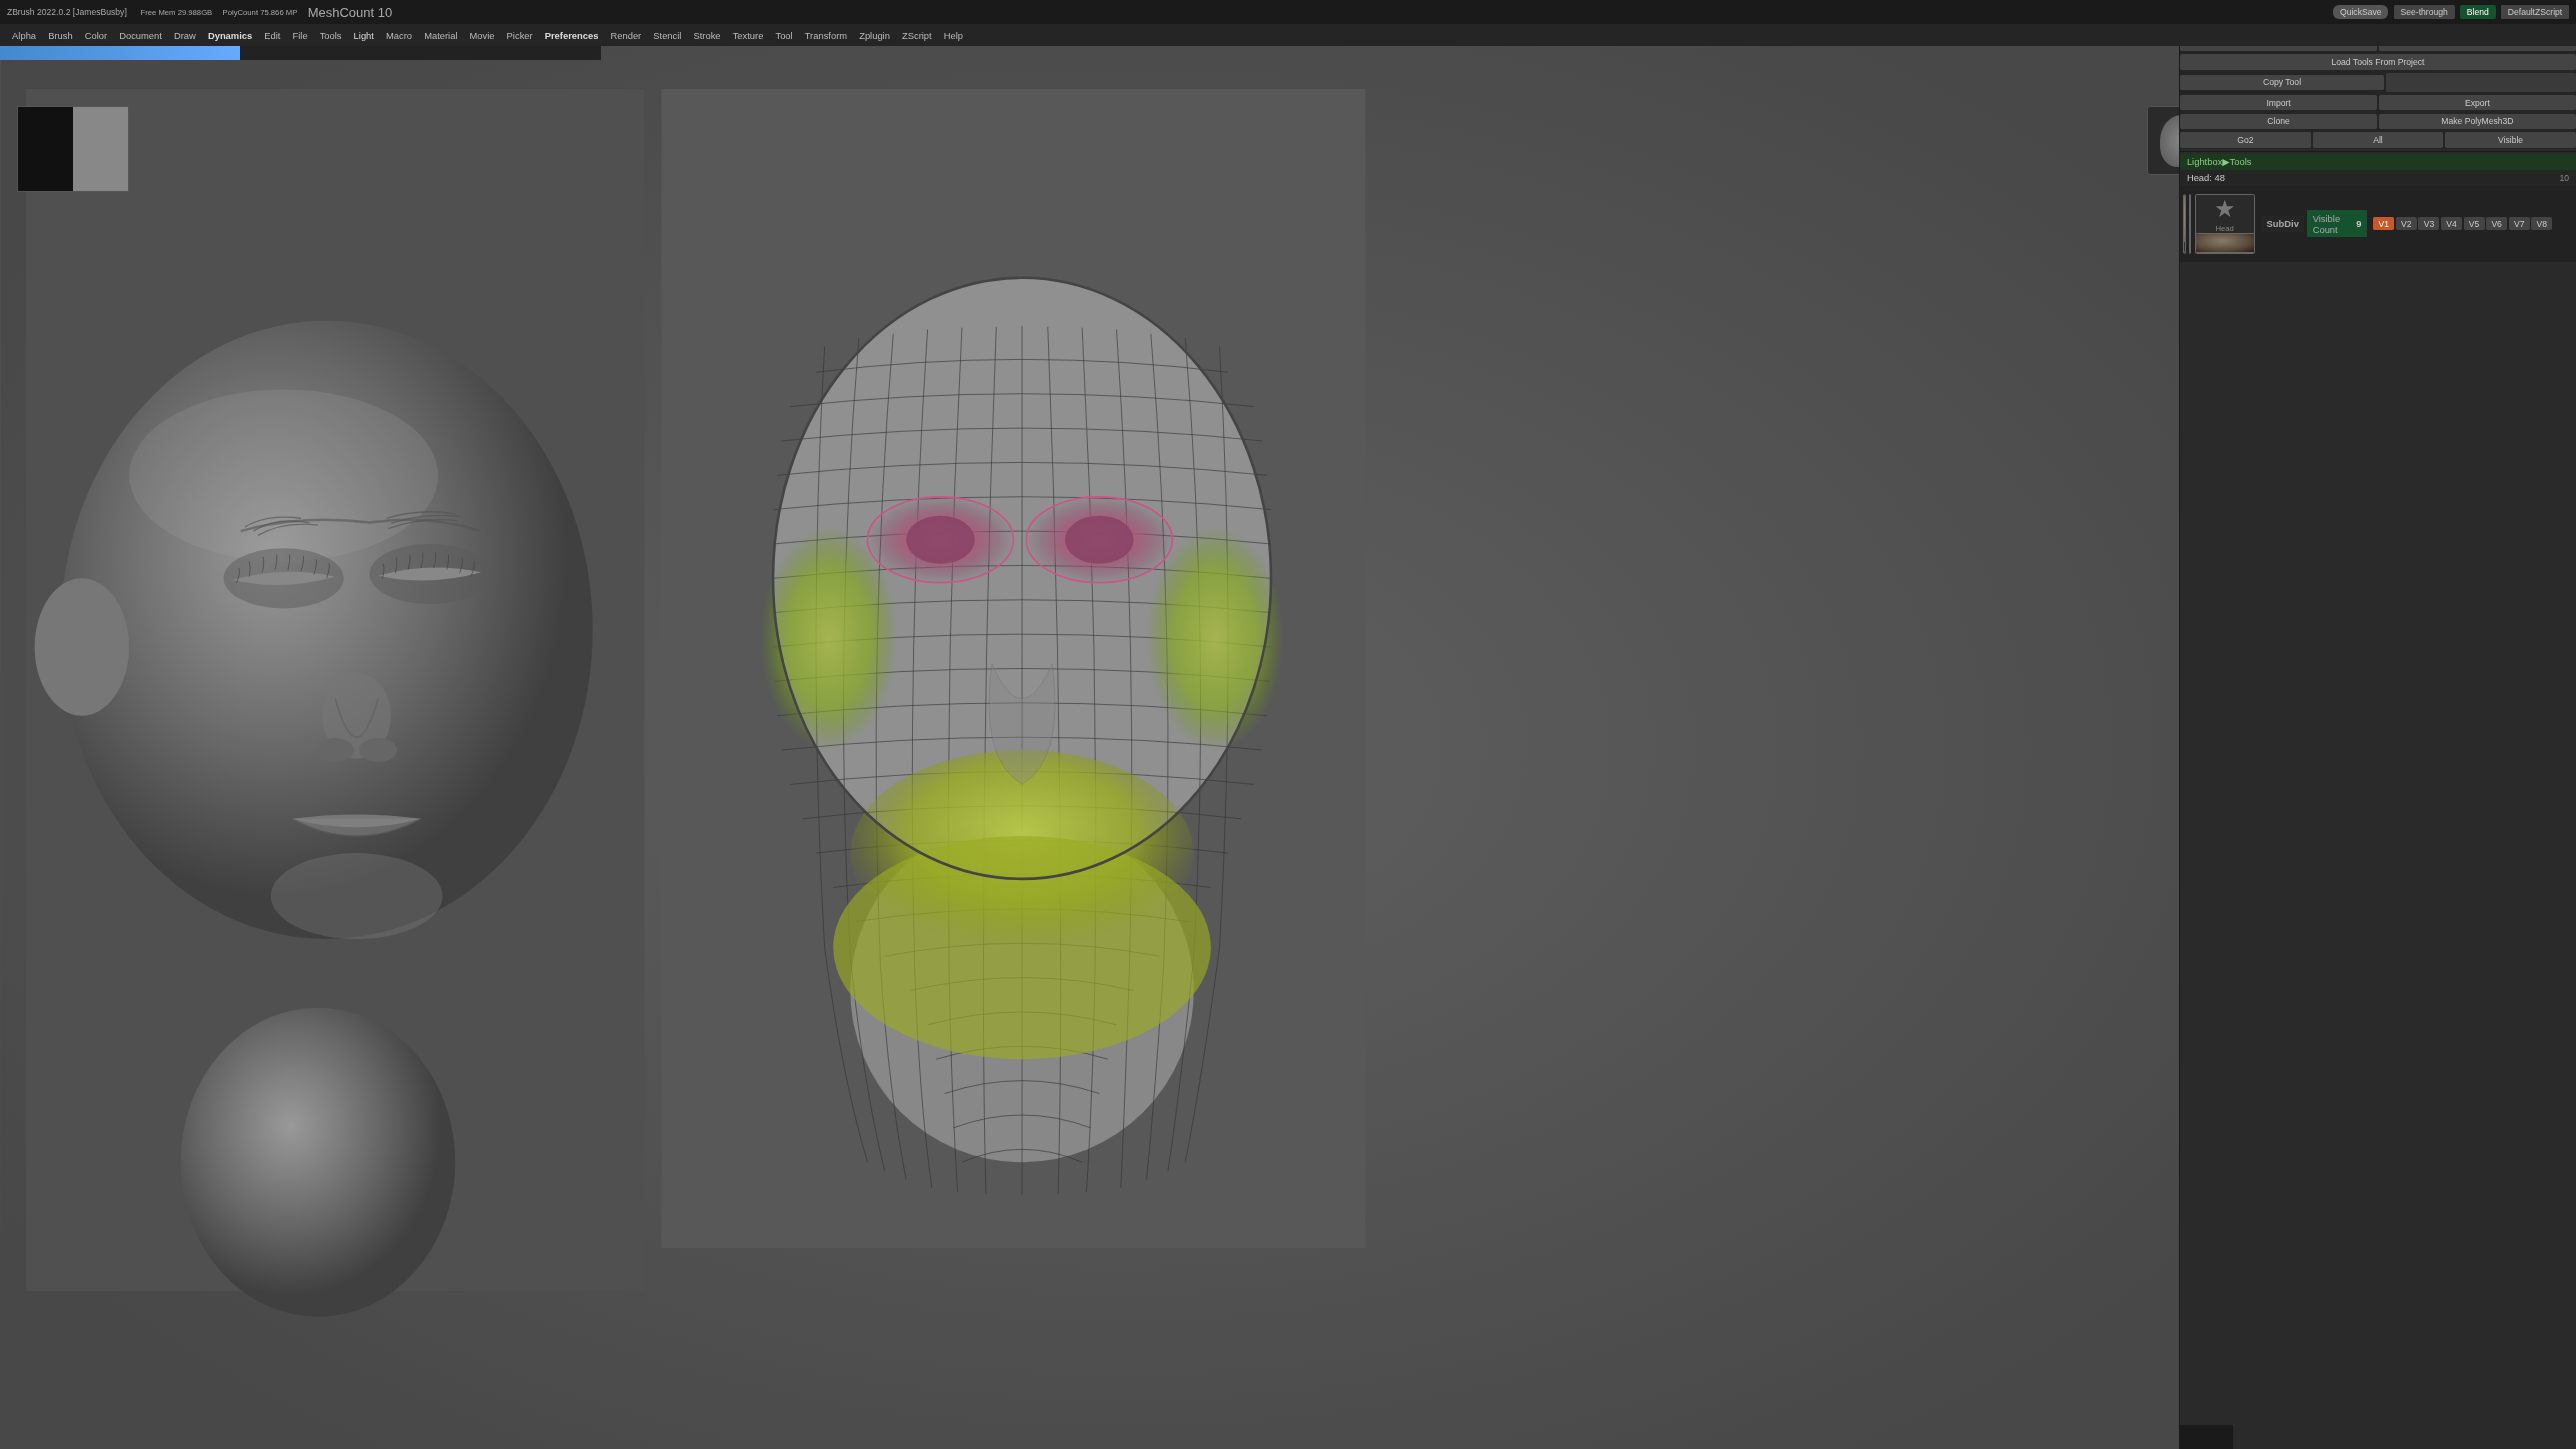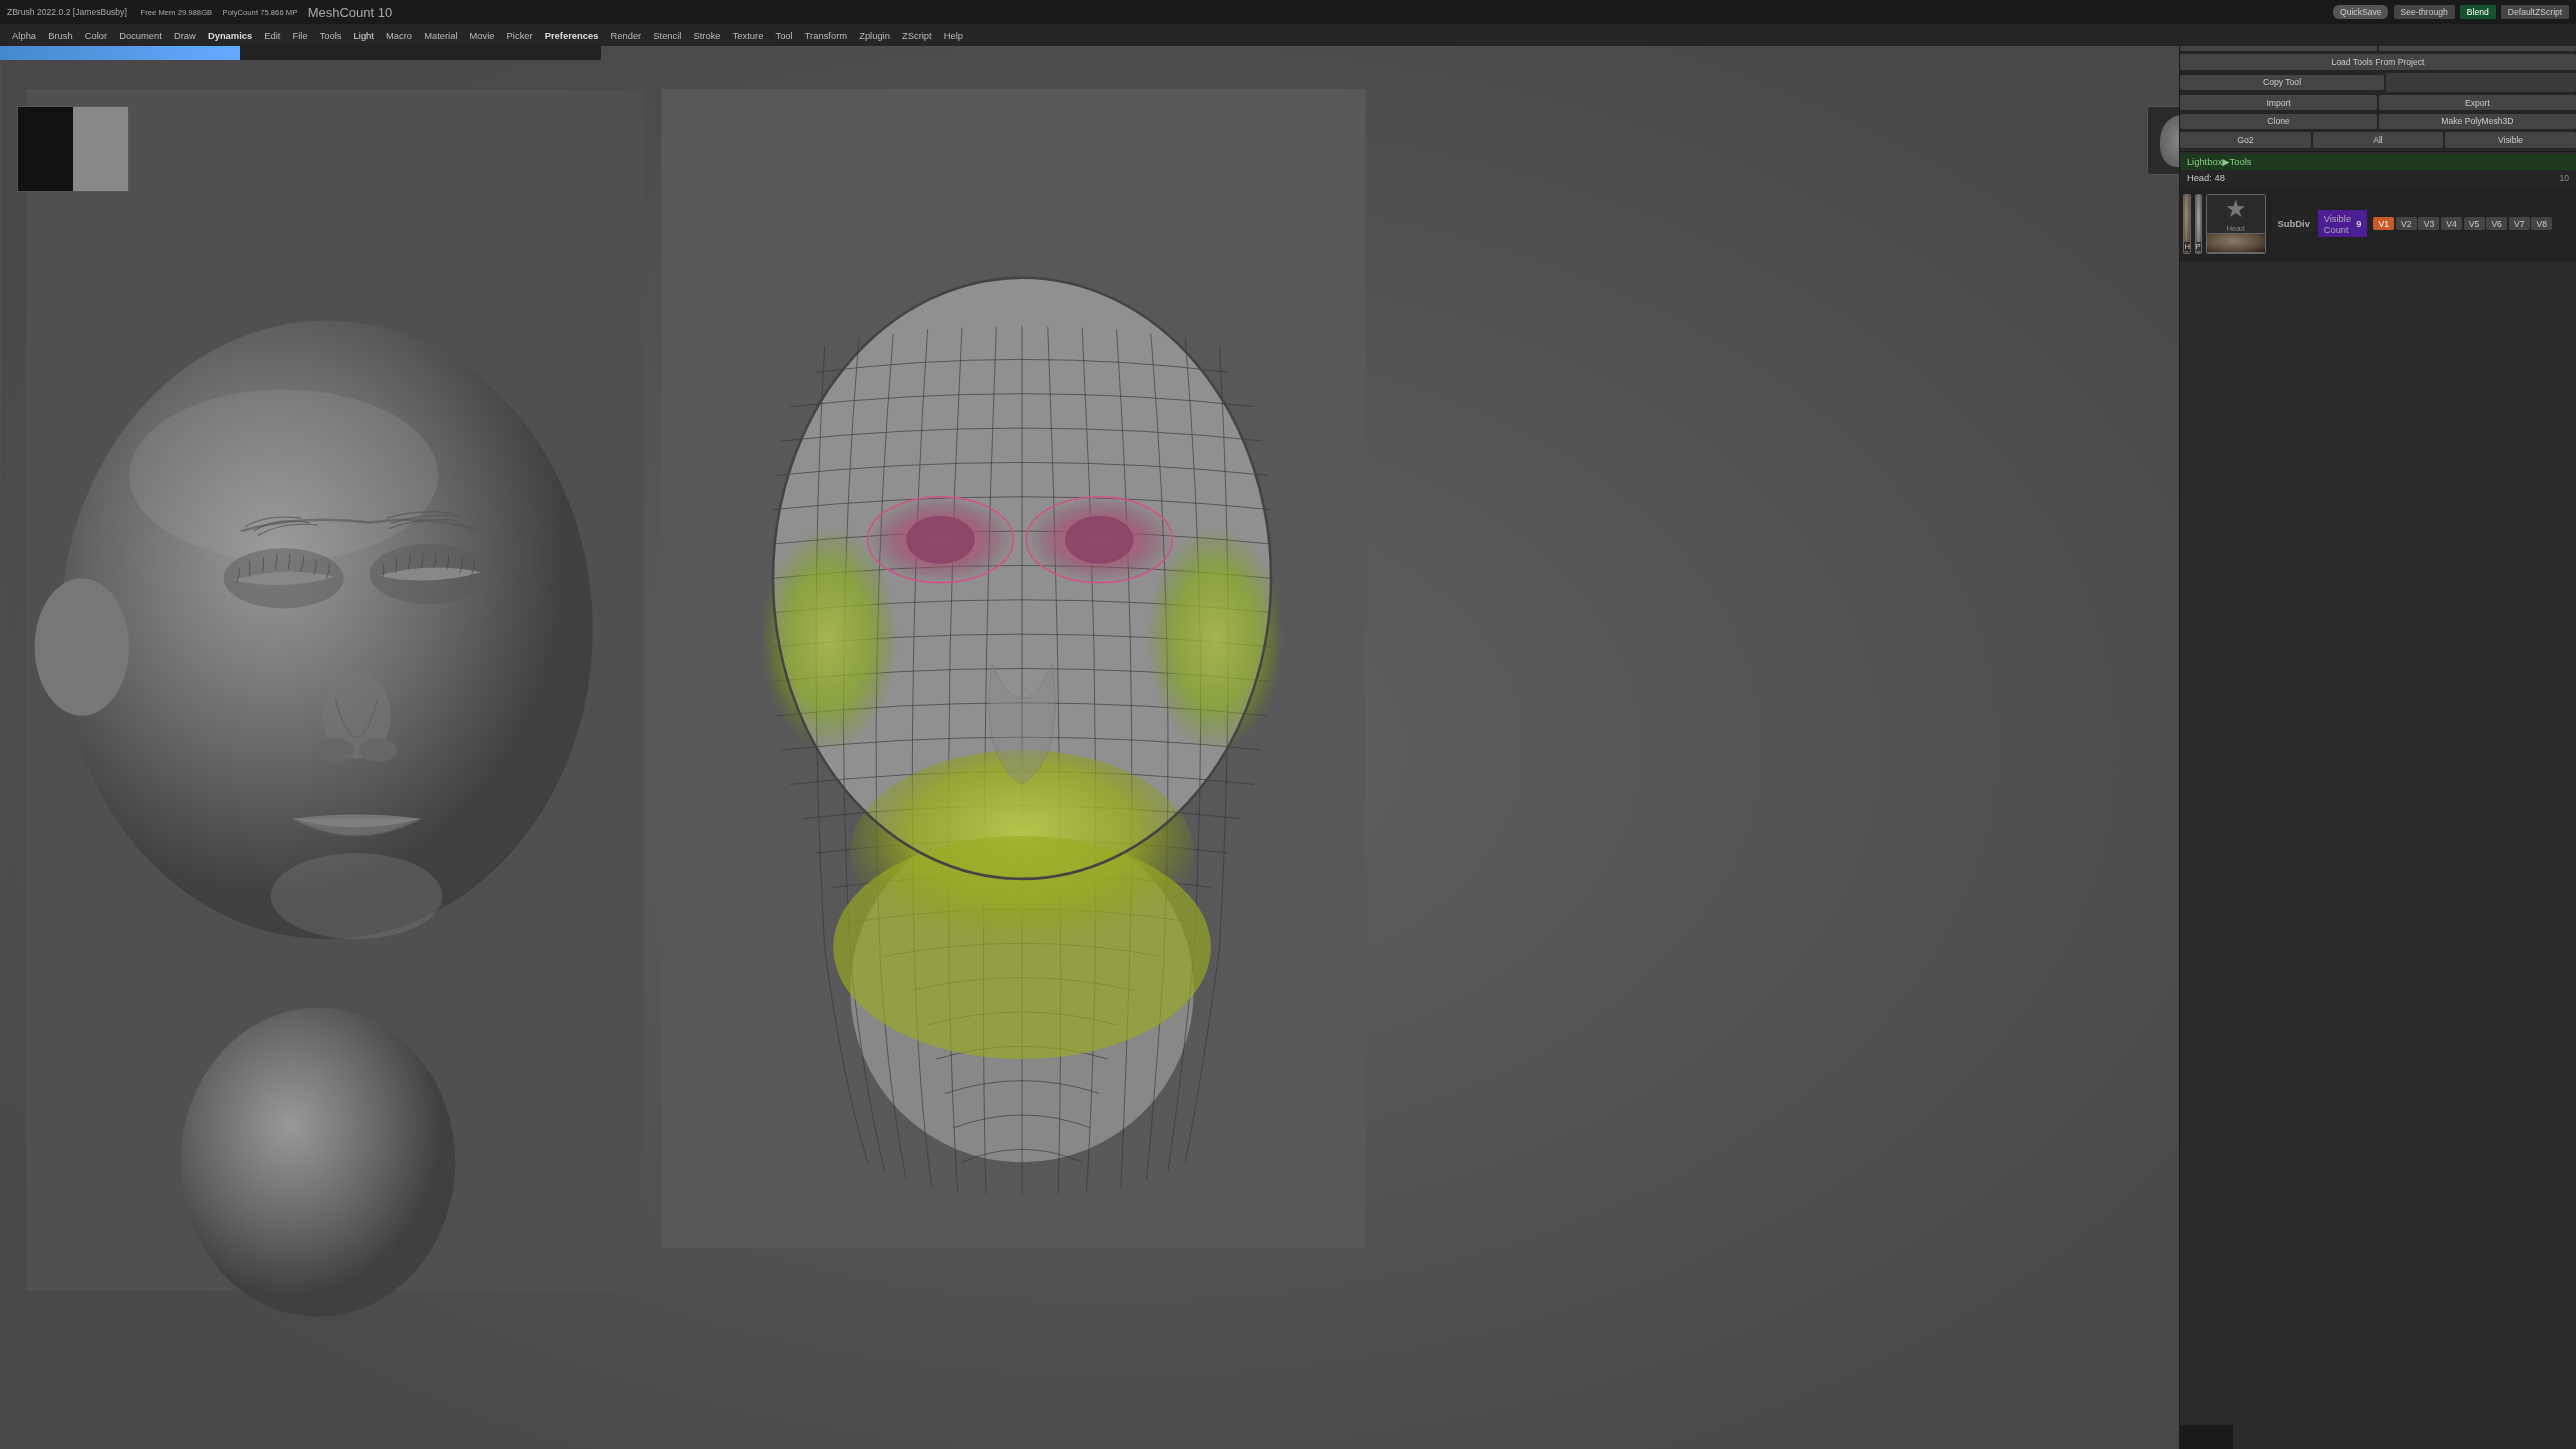--- a/index.html
+++ b/index.html
@@ -629,21 +629,21 @@
       <div style="width:100%;height:100%;background:radial-gradient(ellipse at 45% 38%, #8a7a6a 0%, #5a4a3a 60%, #2a1a1a 100%);"></div>
     </div>
   </div>
 
   <div class="panel-divider"></div>
 
   <div style="background:#252525;padding:2.6px 5.2px;display:flex;align-items:center;justify-content:space-between;">
     <span style="color:#aaa;font-size:9.4px;font-weight:bold;">SubDiv</span>
   </div>
 
-  <div style="display:flex;align-items:center;padding:2.6px 5.2px;background:#4c1d95;gap:5px;">
+  <div style="display:flex;align-items:center;padding:2.6px 5.2px;background:#14532d;gap:16px;">
     <span style="color:#aaa;font-size:9.4px;">Visible Count</span>
     <span style="color:#ccc;font-size:9.4px;font-weight:bold;">9</span>
   </div>
 
   <div class="subdiv-row">
     <button class="subdiv-btn active">V1</button>
     <button class="subdiv-btn">V2</button>
     <button class="subdiv-btn">V3</button>
     <button class="subdiv-btn">V4</button>
     <button class="subdiv-btn">V5</button>

